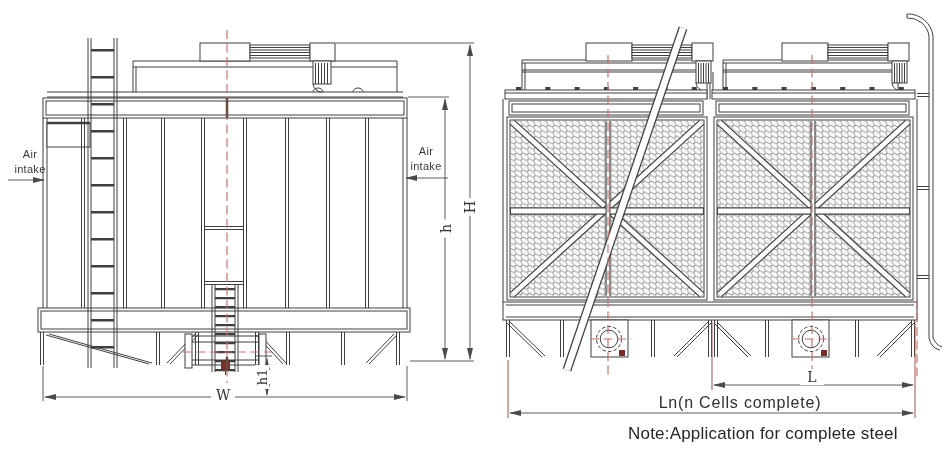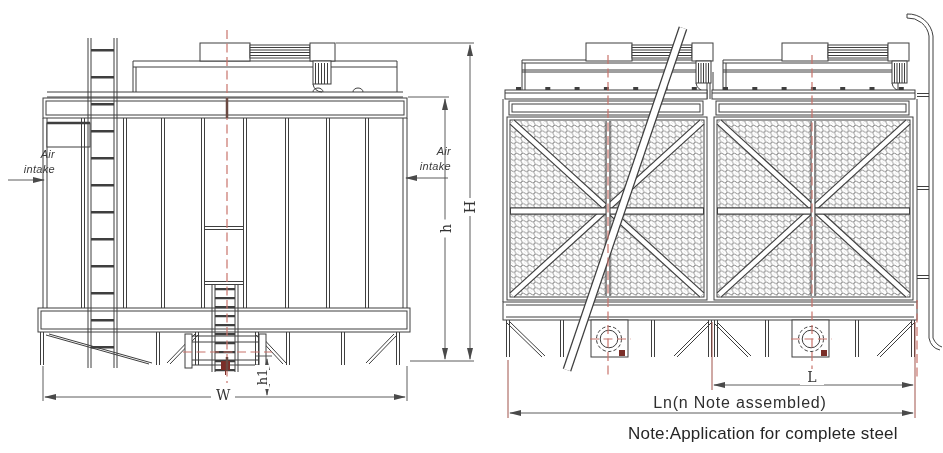--- a/index.html
+++ b/index.html
@@ -1,20 +1,20 @@
 <!DOCTYPE html>
 <html><head>
 <meta charset="utf-8">
 <style>
   html,body{margin:0;padding:0;background:#fff;}
   .stage{position:relative;width:943px;height:453px;background:#fff;overflow:hidden;
          font-family:"Liberation Sans",sans-serif;}
   .stage svg{position:absolute;left:0;top:0;}
   .lbl{position:absolute;color:#3a3a3a;white-space:nowrap;}
-  .air{width:50px;text-align:right;font-size:11px;line-height:1.35;letter-spacing:.3px;font-style:italic;}
+  .air{width:50px;text-align:center;font-size:11px;line-height:1.35;letter-spacing:.3px;}
   .dimlab{font-family:"DejaVu Serif",serif;color:#333;background:#fff;text-align:center;}
   .vlab{position:absolute;display:flex;align-items:center;justify-content:center;
         background:#fff;transform:rotate(-90deg);
         font-family:"DejaVu Serif",serif;color:#333;}
   .lnlab{font-size:16px;letter-spacing:.8px;color:#2f2f2f;text-align:center;}
   .note{font-size:17px;letter-spacing:.2px;color:#262626;margin-left:40px;}
 </style>
 </head>
 <body>
 
@@ -382,17 +382,17 @@
 <div class="lbl dimlab" style="left:211px;top:387px;font-size:14px;padding:0 5px;">W</div>
 
 <div class="vlab" style="left:250px;top:370px;width:24px;height:14px;font-size:13px;">h1</div>
 
 <div class="vlab" style="left:436px;top:221px;width:18px;height:15px;font-size:14px;">h</div>
 
 <div class="vlab" style="left:461px;top:199px;width:18px;height:16px;font-size:15px;">H</div>
 
 <div class="lbl dimlab" style="left:800px;top:369px;width:24px;font-size:14px;">L</div>
 
-<div class="lbl lnlab" style="left:560px;top:394px;width:360px;">Ln(n Note assembled)</div>
+<div class="lbl lnlab" style="left:560px;top:394px;width:360px;">Ln(n Cells complete)</div>
 
 <div class="lbl note" style="left:588px;top:424px;">Note:Application for complete steel</div>
 
 </div>
 
 </body></html>

